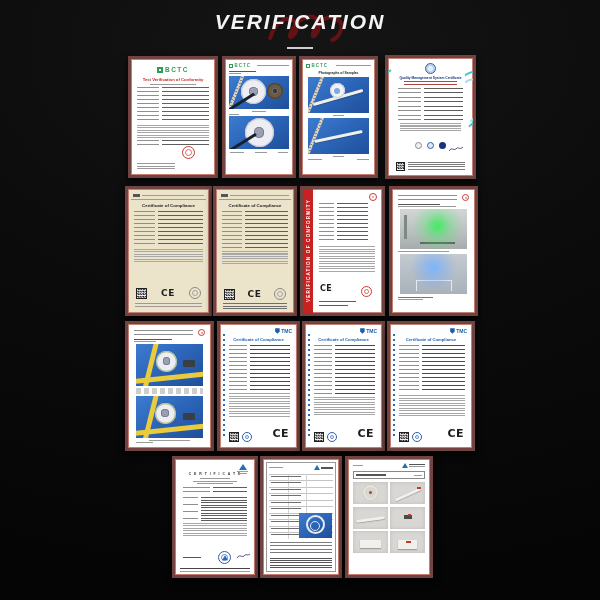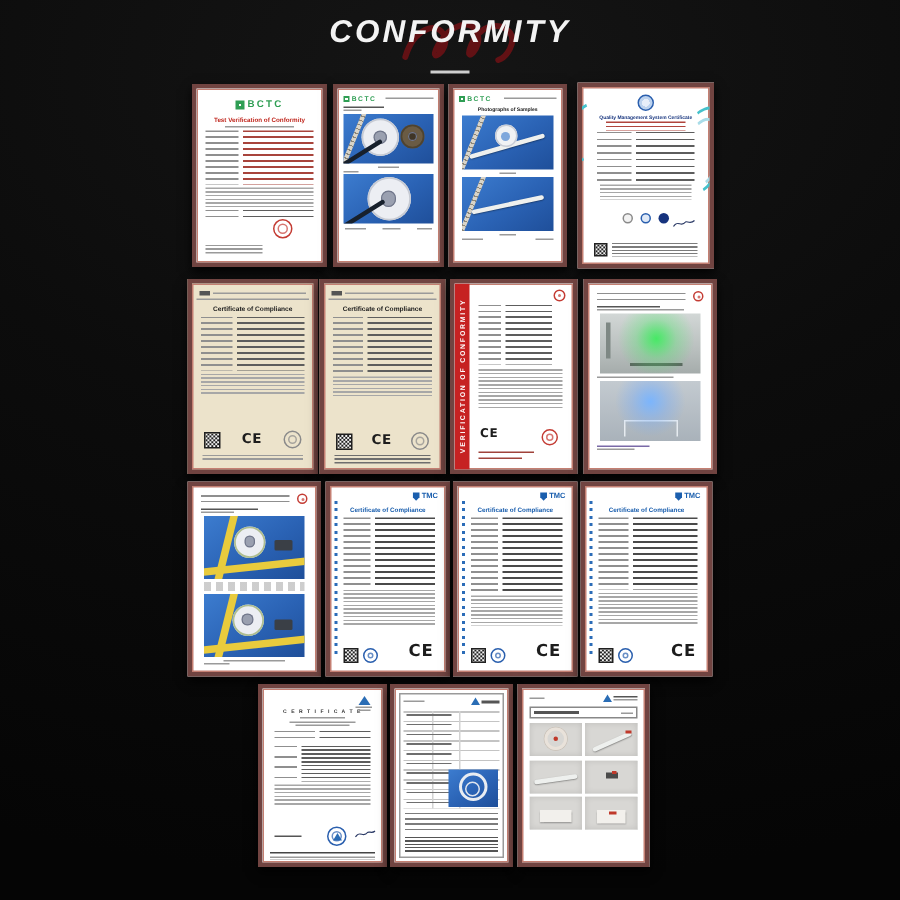--- a/index.html
+++ b/index.html
@@ -93,21 +93,21 @@
 </style>
 </head>
 <body>
 
 <div class="stage">
 
   <div class="header">
     <svg class="swirl" width="90" height="40" viewBox="0 0 90 40">
       <path d="M8,28 C14,8 30,4 34,14 C38,24 22,34 30,20 C38,6 52,2 56,12 C60,22 46,34 52,20 C58,6 72,4 78,12 C82,18 76,28 70,30" fill="none" stroke="#7a1115" stroke-width="4" stroke-linecap="round" opacity=".85"></path>
     </svg>
-    <div class="title">CONFORMITY</div>
+    <div class="title">VERIFICATION</div>
     <div class="underline"></div>
   </div>
 
   <div class="cert" style="left:128px;top:56px;width:90px;height:122px;">
     <div class="bhead" style="margin-top:7px;">
       <span class="bsq"></span>
       <span class="btxt">BCTC</span>
     </div>
     <div class="t-red" style="margin-top:4px;">Test Verification of Conformity</div>
     <div class="cline" style="width:55%;"></div>

